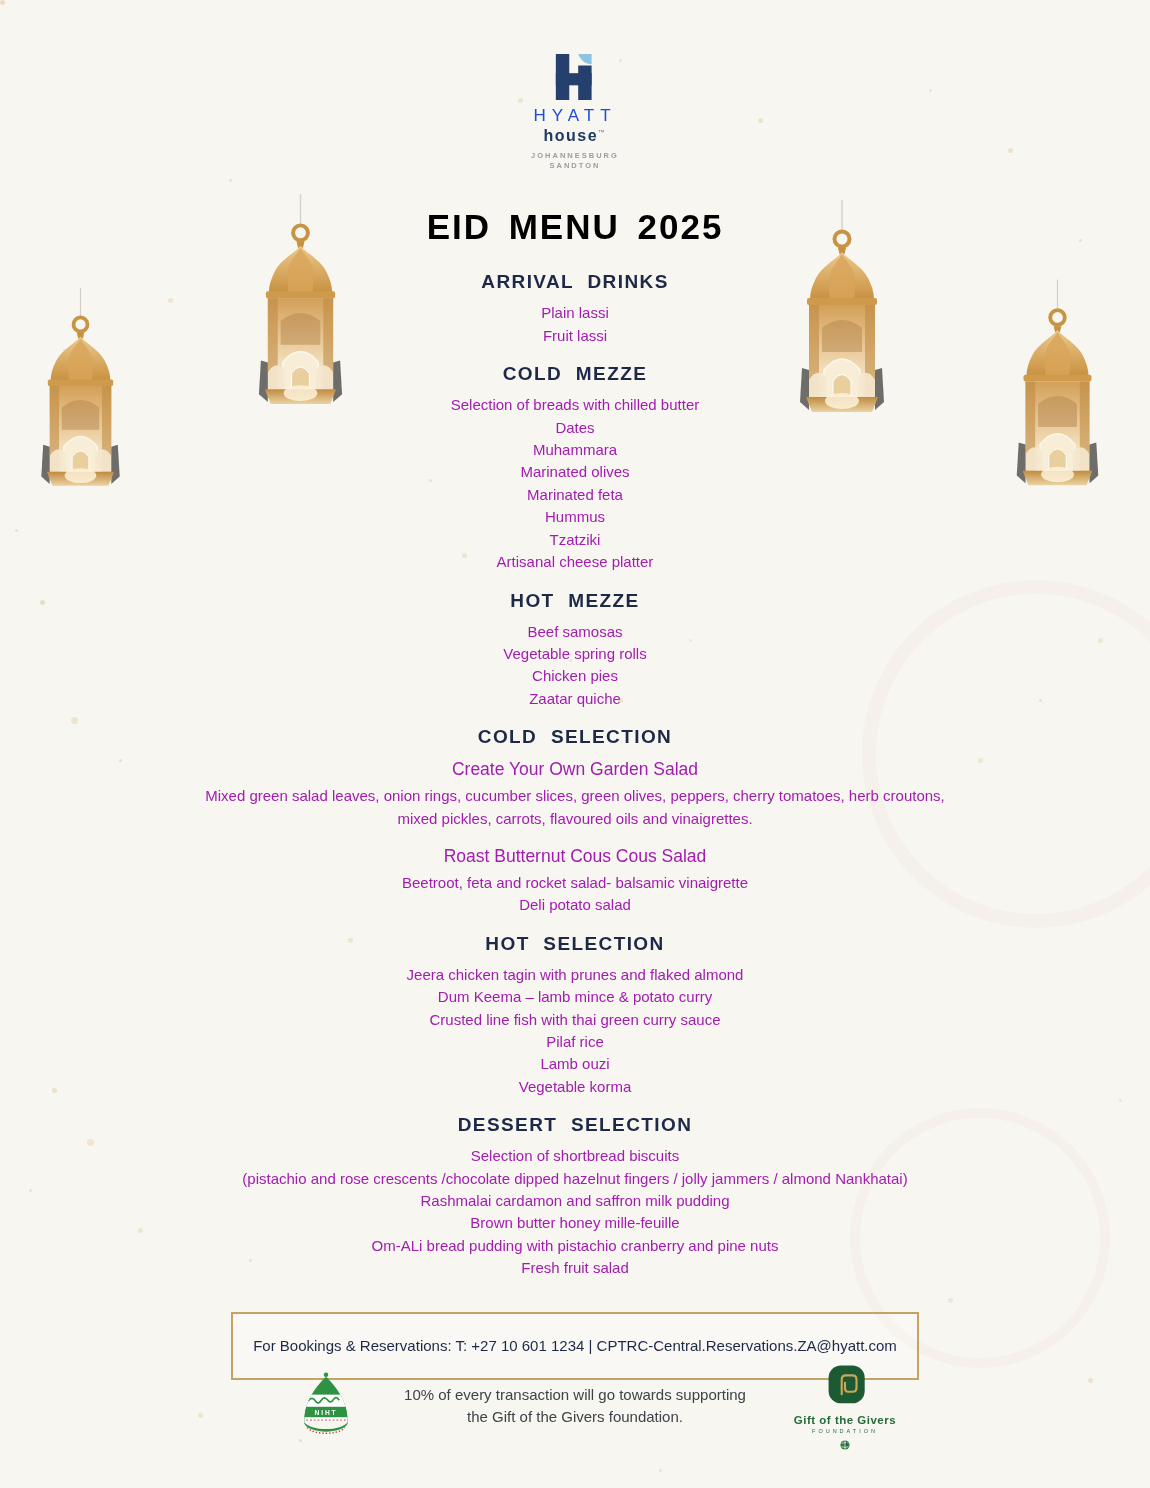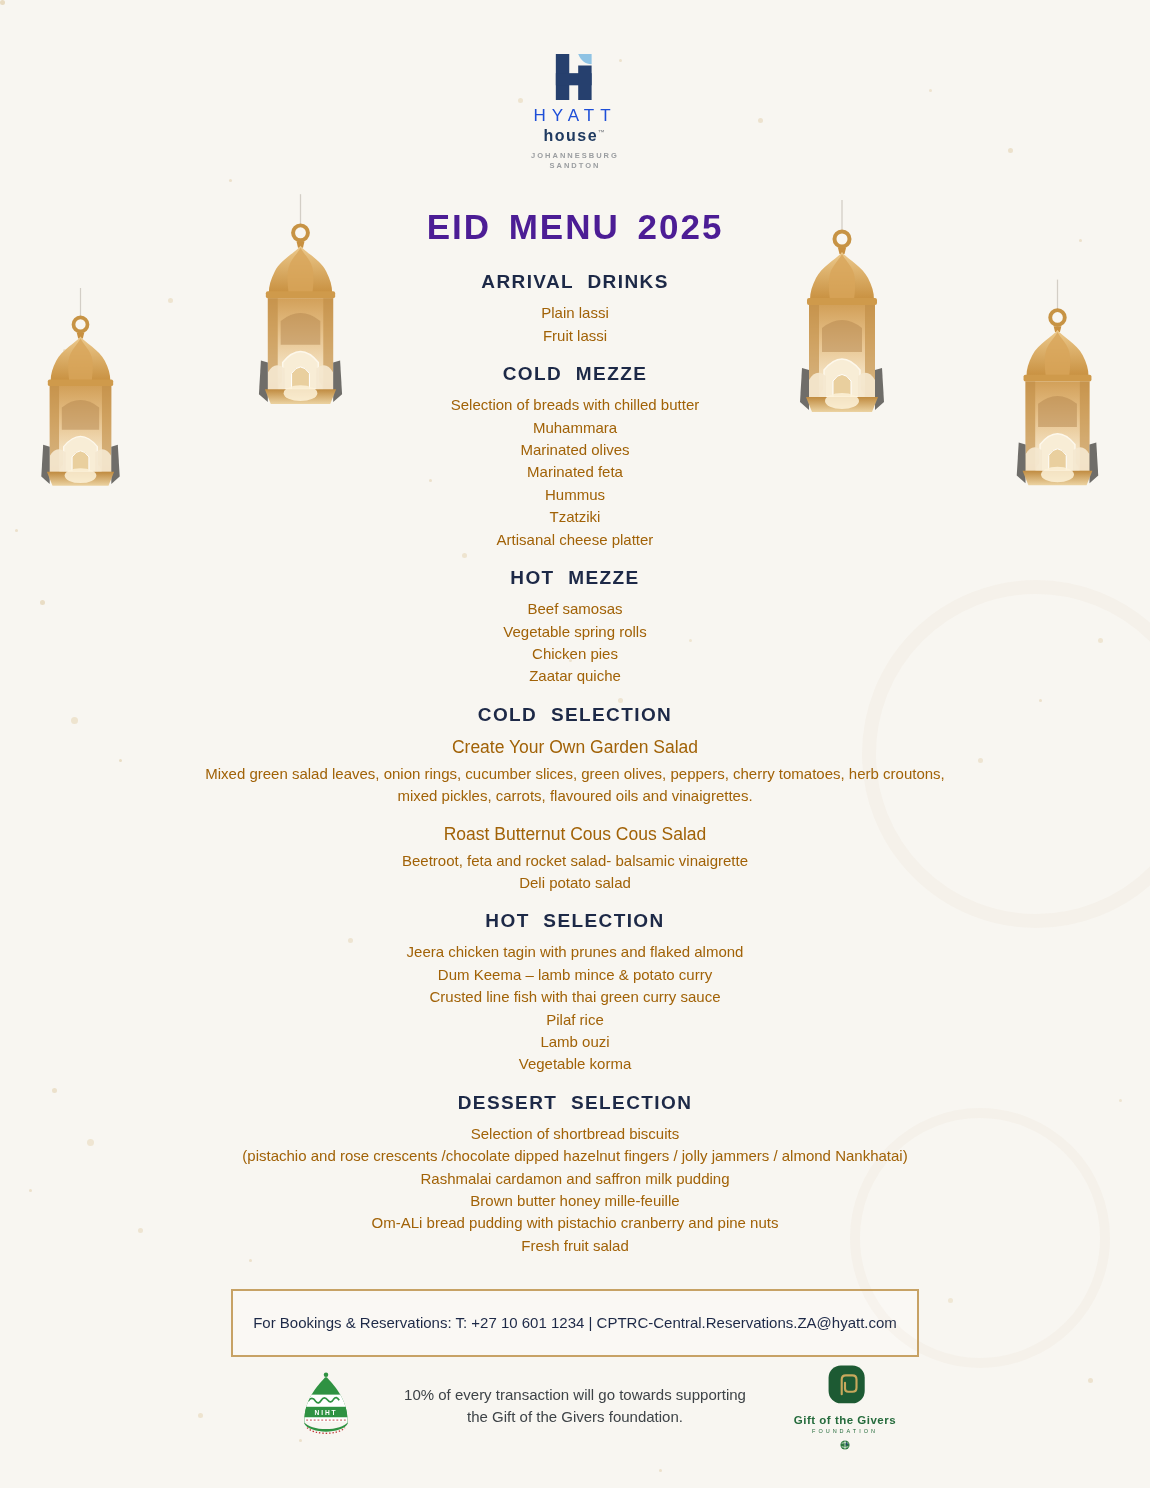--- a/index.html
+++ b/index.html
@@ -50,31 +50,31 @@
   .logo-block{padding-top:54px;text-align:center;}
   .hyatt-h{width:40px;height:46px;display:block;margin:0 auto 6px;}
   .hyatt-word{font-size:17px;letter-spacing:6px;color:#1d4ed8;font-weight:400;}
   .hyatt-house{font-size:16px;color:#1f3a60;font-weight:700;letter-spacing:1.5px;margin-top:1px;}
   .hyatt-house sup{font-size:7px;color:#8f9296;}
   .hyatt-loc{font-size:7.5px;letter-spacing:2px;color:#9a9da0;line-height:10px;margin-top:6px;font-weight:700;}
 
   
   .page-title{
     text-align:center;margin-top:36px;font-size:35px;font-weight:700;
-    color:#4c1d95;letter-spacing:2px;word-spacing:6px;line-height:40px;
+    color:#000000;letter-spacing:2px;word-spacing:6px;line-height:40px;
   }
 
   
   .menu-wrap{text-align:center;}
   .menu-section{margin:0;}
   .sec-heading{
     margin:15px 0 8px;font-size:19px;font-weight:700;color:#1d2947;
     letter-spacing:1.4px;word-spacing:7px;line-height:24px;
   }
-  .line{margin:0;font-size:15px;line-height:22.4px;color:#a16207;}
+  .line{margin:0;font-size:15px;line-height:22.4px;color:#a21caf;}
   .line.lead{font-size:17.5px;line-height:25px;margin:2px 0 3px;}
   .line.gap{margin-top:14px;text-align:center;}
 
   
   .booking-box{
     width:656px;margin:32px auto 0;border:2px solid #c7a265;
     padding:22px 14px;text-align:center;background:rgba(255,255,255,.25);
   }
   .booking-text{font-size:15px;color:#1d2947;line-height:20px;}
 
@@ -170,20 +170,21 @@
 
   <div class="menu-wrap" id="menu-root">
       <section class="menu-section">
         <h2 class="sec-heading">ARRIVAL DRINKS</h2>
         <p class="line">Plain lassi</p>
         <p class="line">Fruit lassi</p>
       </section>
       <section class="menu-section">
         <h2 class="sec-heading">COLD MEZZE</h2>
         <p class="line">Selection of breads with chilled butter</p>
+        <p class="line">Dates</p>
         <p class="line">Muhammara</p>
         <p class="line">Marinated olives</p>
         <p class="line">Marinated feta</p>
         <p class="line">Hummus</p>
         <p class="line">Tzatziki</p>
         <p class="line">Artisanal cheese platter</p>
       </section>
       <section class="menu-section">
         <h2 class="sec-heading">HOT MEZZE</h2>
         <p class="line">Beef samosas</p>

